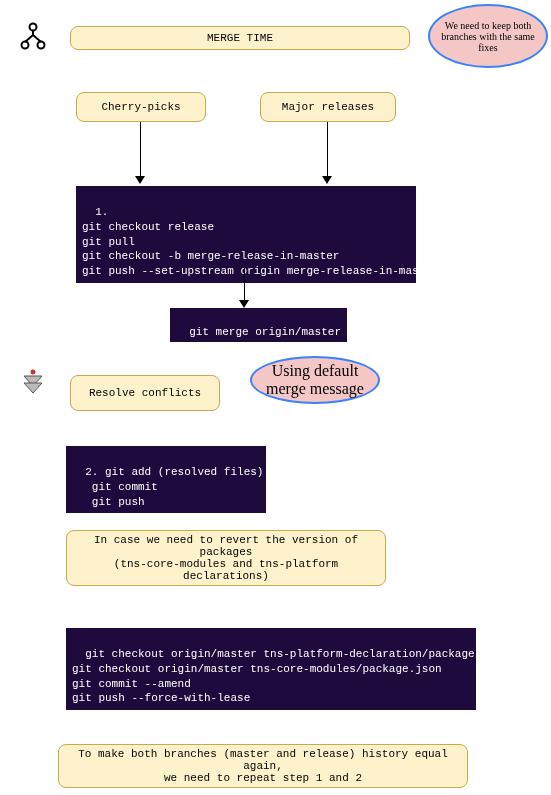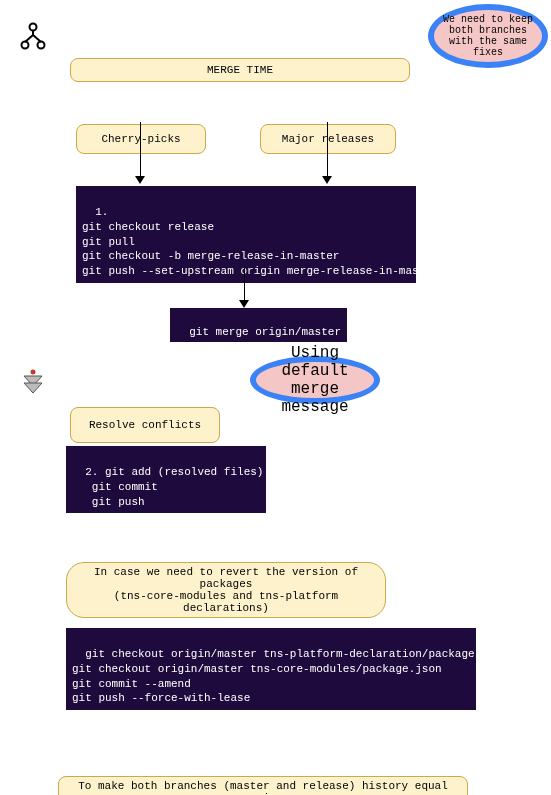--- a/index.html
+++ b/index.html
@@ -17,32 +17,32 @@
   .yellow-box {
     background: #fdf2cc;
     border: 1px solid #c9a94a;
     border-radius: 8px;
     padding: 6px 10px;
     text-align: center;
     position: absolute;
     display: flex;
     align-items: center;
     justify-content: center;
-    margin-top: 32px;
   }
   .pink-ellipse {
     background: #f4c6c6;
-    border: 6px solid #3b82f6;
+    border: 2px solid #3b82f6;
     border-radius: 50%;
     position: absolute;
     display: flex;
     align-items: center;
     justify-content: center;
     text-align: center;
     padding: 6px;
+    font-family: Liberation Serif, serif;
   }
   .code-box {
     background: #1f0a3d;
     color: #ffffff;
     position: absolute;
     padding: 4px 6px;
     white-space: pre;
     font-family: "Courier New", monospace;
     font-size: 11px;
     line-height: 1.35;
@@ -123,21 +123,21 @@
 <div class="pink-ellipse" style="left:250px; top:356px; width:130px; height:48px; font-size:16px;">
   <span>Using default merge message</span>
 </div>
 
 <div class="code-box" style="left:66px; top:446px; width:200px;">
   <span>2. git add (resolved files)
    git commit
    git push</span>
 </div>
 
-<div class="yellow-box" style="left:66px; top:530px; width:320px; height:56px; white-space: pre-line; border-radius: 18px;">
+<div class="yellow-box" style="left:66px; top:530px; width:320px; height:56px; white-space: pre-line;">
   <span>In case we need to revert the version of packages
 (tns-core-modules and tns-platform declarations)</span>
 </div>
 
 <div class="code-box" style="left:66px; top:628px; width:410px;">
   <span>git checkout origin/master tns-platform-declaration/package.json
 git checkout origin/master tns-core-modules/package.json
 git commit --amend
 git push --force-with-lease</span>
 </div>

